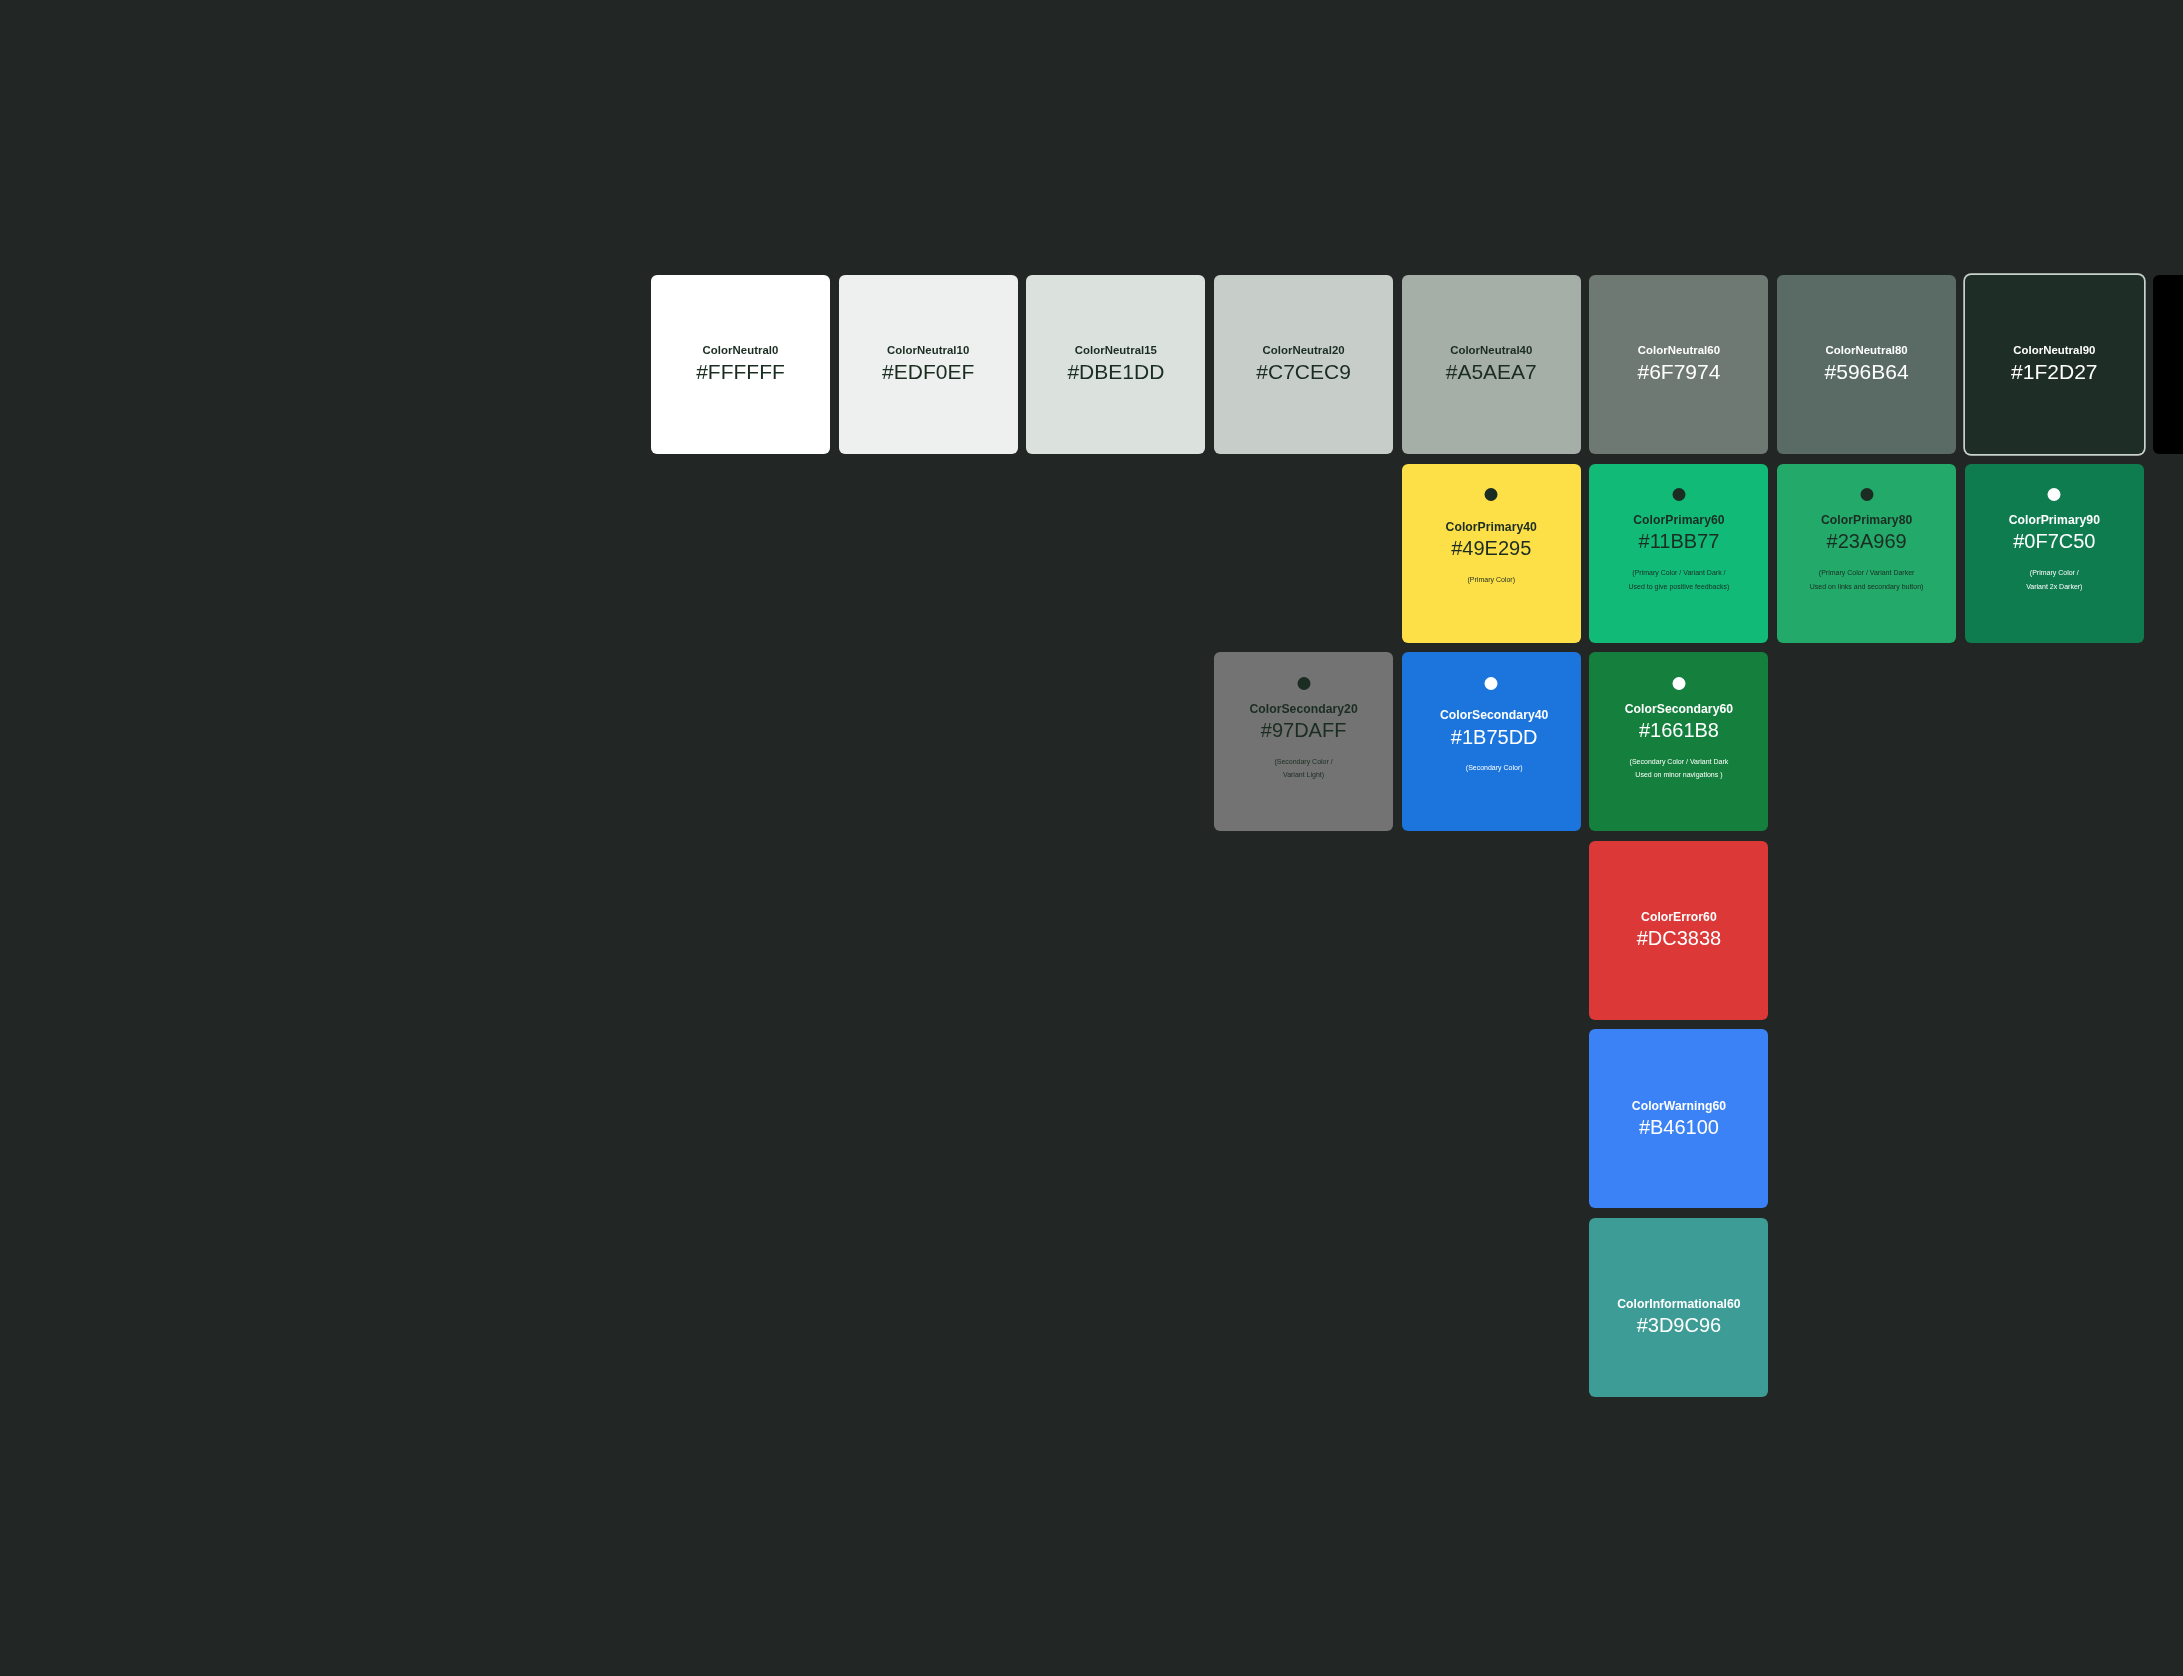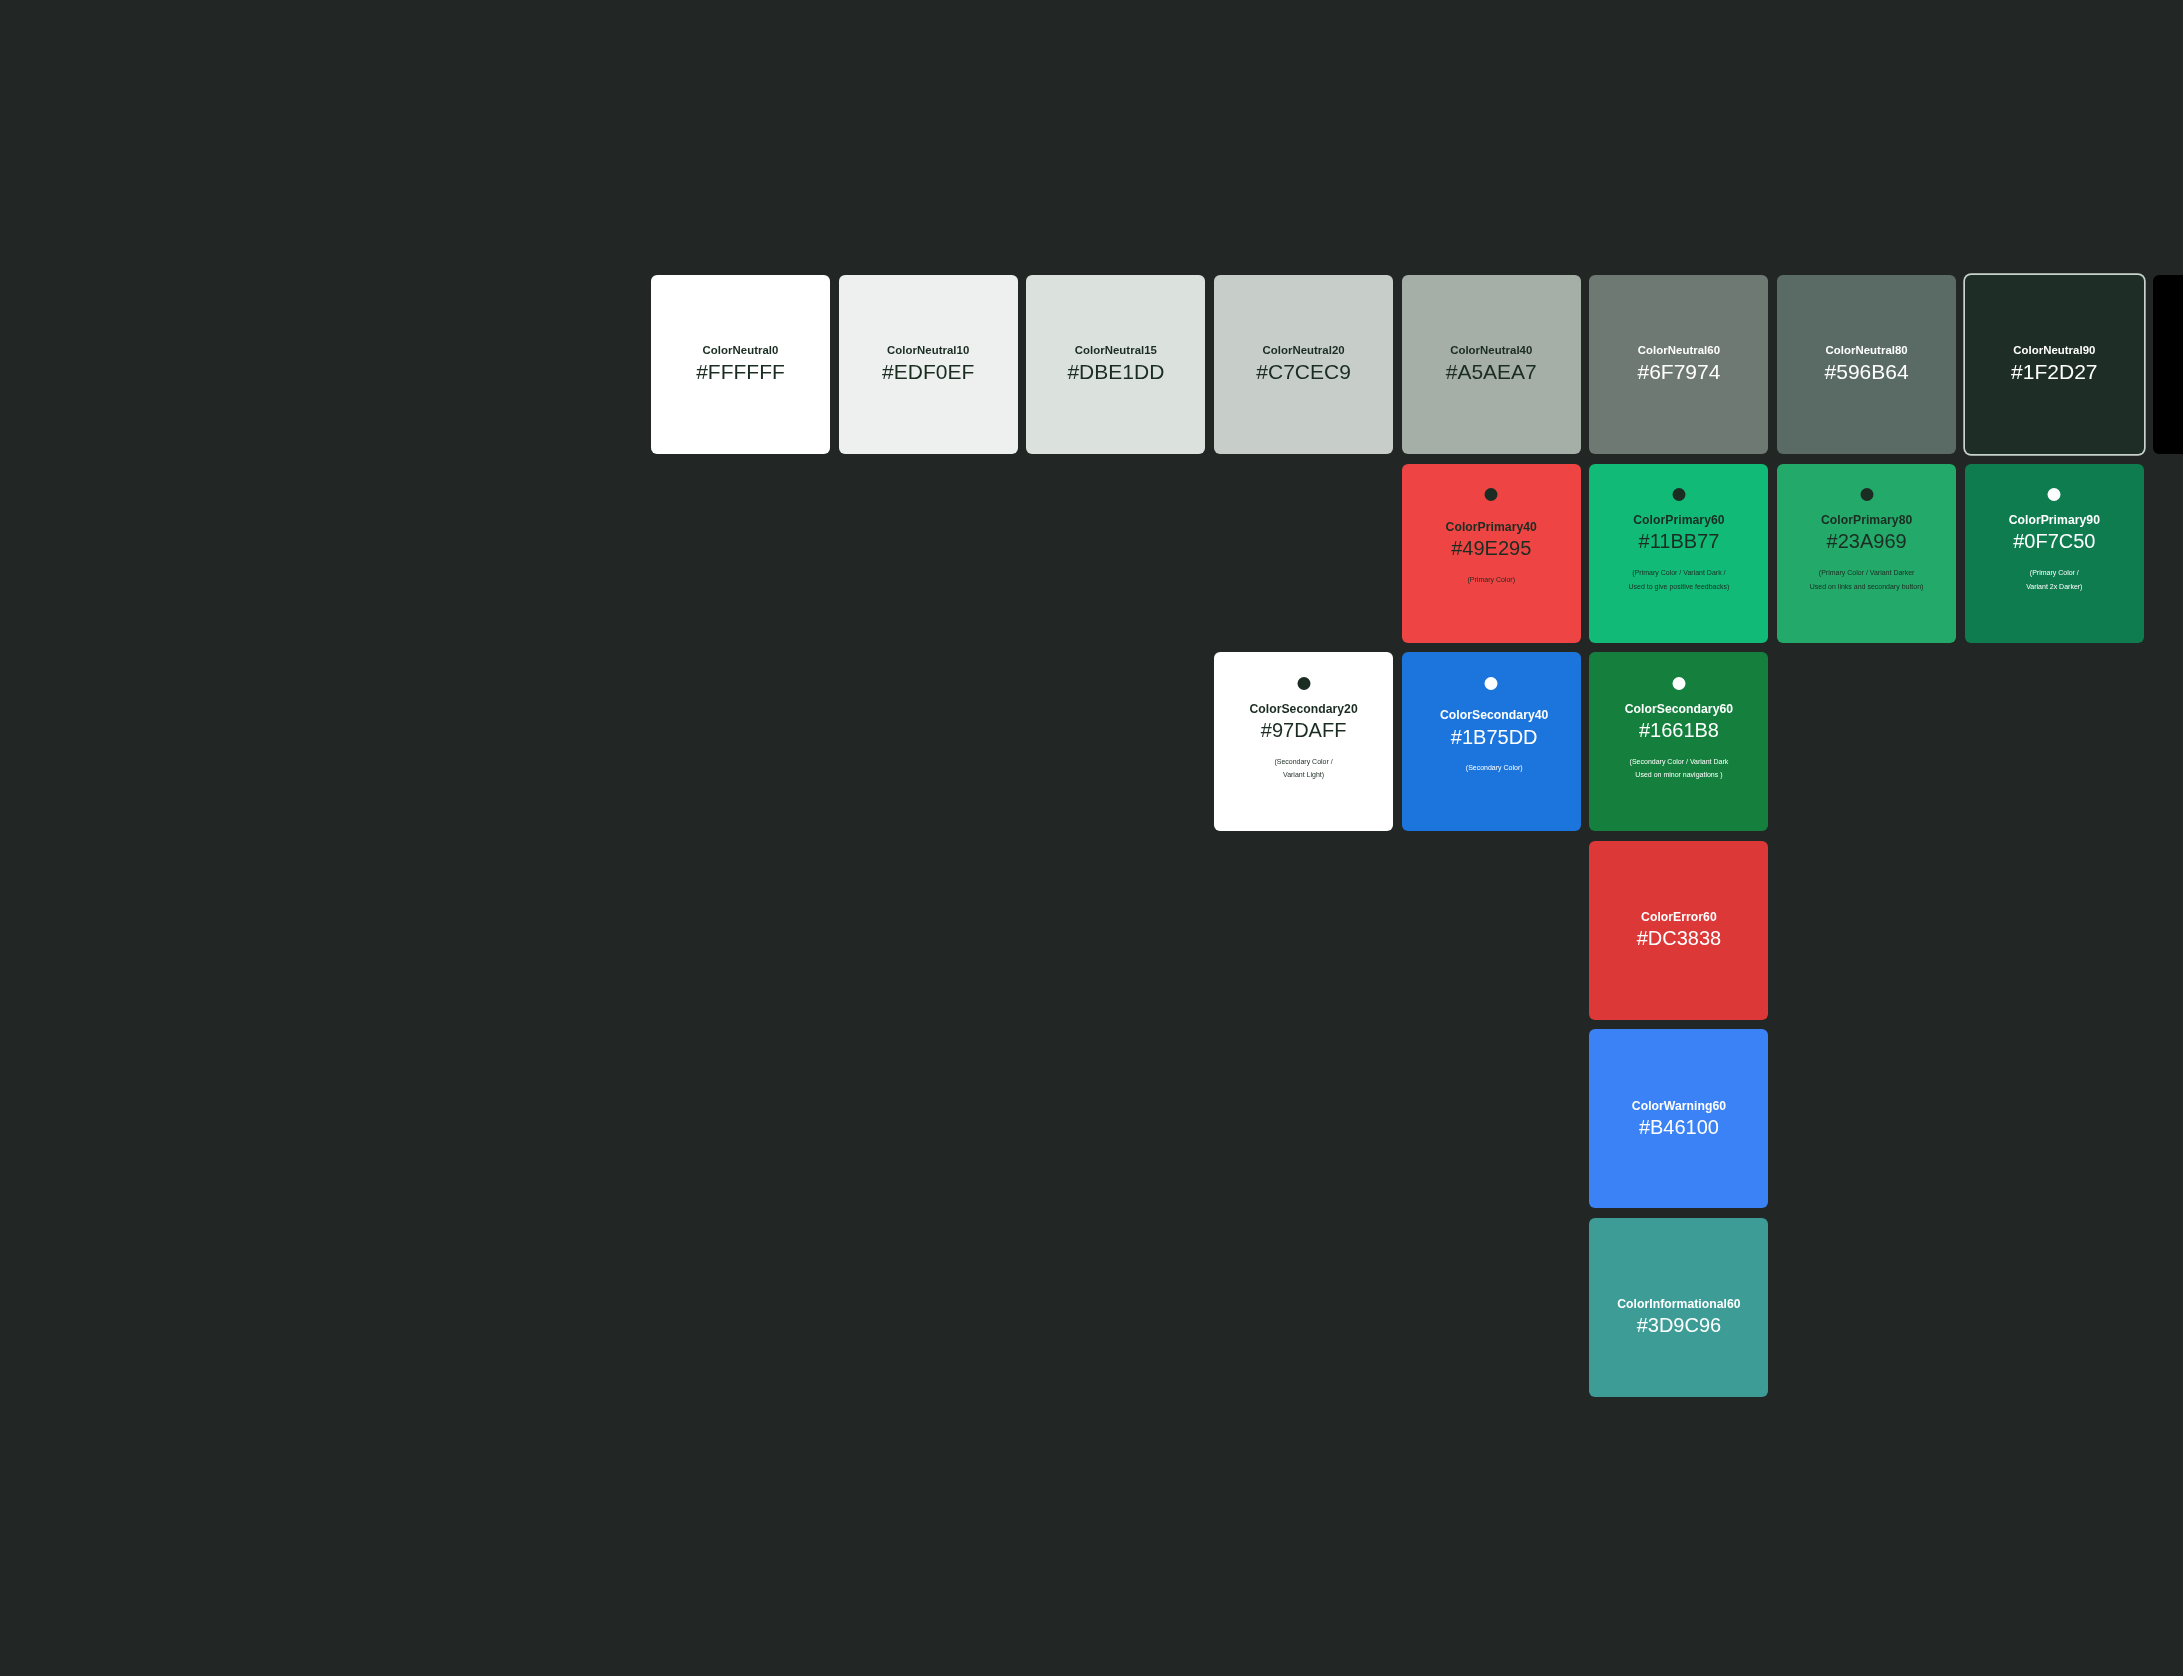--- a/index.html
+++ b/index.html
@@ -151,21 +151,21 @@
     </div>
     <div class="swatch neutral selected" style="grid-area: 1 / 8; background: rgb(31, 45, 39); box-shadow: rgb(201, 210, 204) 0px 0px 0px 1.7px;">
       <div class="txt">
         <div class="name fg-light">ColorNeutral90</div>
         <div class="hex fg-light">#1F2D27</div>
       </div>
     </div>
     <div class="swatch neutral" style="grid-area: 1 / 9; background: rgb(0, 0, 0);">
       <div class="txt"></div>
     </div>
-    <div class="swatch" style="grid-area: 2 / 5; background: #ef4444;">
+    <div class="swatch" style="grid-area: 2 / 5; background: #fde047;">
       <span class="dot dark" style="background: rgb(27, 45, 34);"></span>
       <div class="txt">
         <div class="name fg-dark">ColorPrimary40</div>
         <div class="hex fg-dark">#49E295</div>
         <div class="note fg-dark">
           <span class="nline">(Primary Color)</span>
         </div>
       </div>
     </div>
     <div class="swatch" style="grid-area: 2 / 6; background: rgb(17, 187, 119);">
@@ -194,21 +194,21 @@
       <span class="dot light" style="background: rgb(255, 255, 255);"></span>
       <div class="txt">
         <div class="name fg-light">ColorPrimary90</div>
         <div class="hex fg-light">#0F7C50</div>
         <div class="note fg-light">
           <span class="nline">(Primary Color /</span>
           <span class="nline">Variant 2x Darker)</span>
         </div>
       </div>
     </div>
-    <div class="swatch" style="grid-area: 3 / 4; background: #ffffff;">
+    <div class="swatch" style="grid-area: 3 / 4; background: #737373;">
       <span class="dot dark" style="background: rgb(27, 45, 34);"></span>
       <div class="txt">
         <div class="name fg-dark">ColorSecondary20</div>
         <div class="hex fg-dark">#97DAFF</div>
         <div class="note fg-dark">
           <span class="nline">(Secondary Color /</span>
           <span class="nline">Variant Light)</span>
         </div>
       </div>
     </div>

